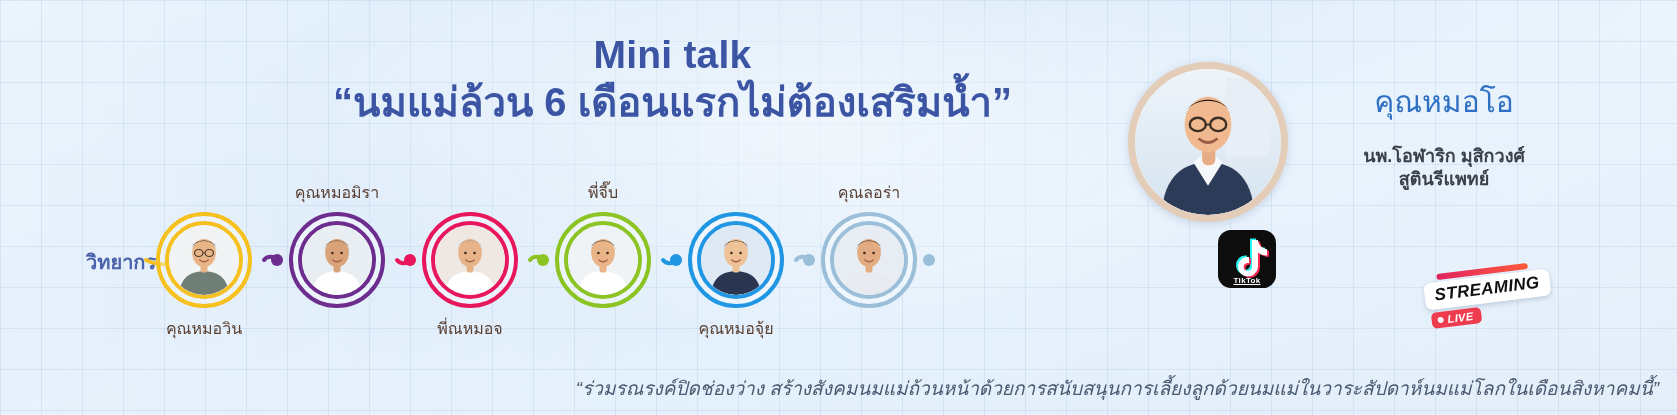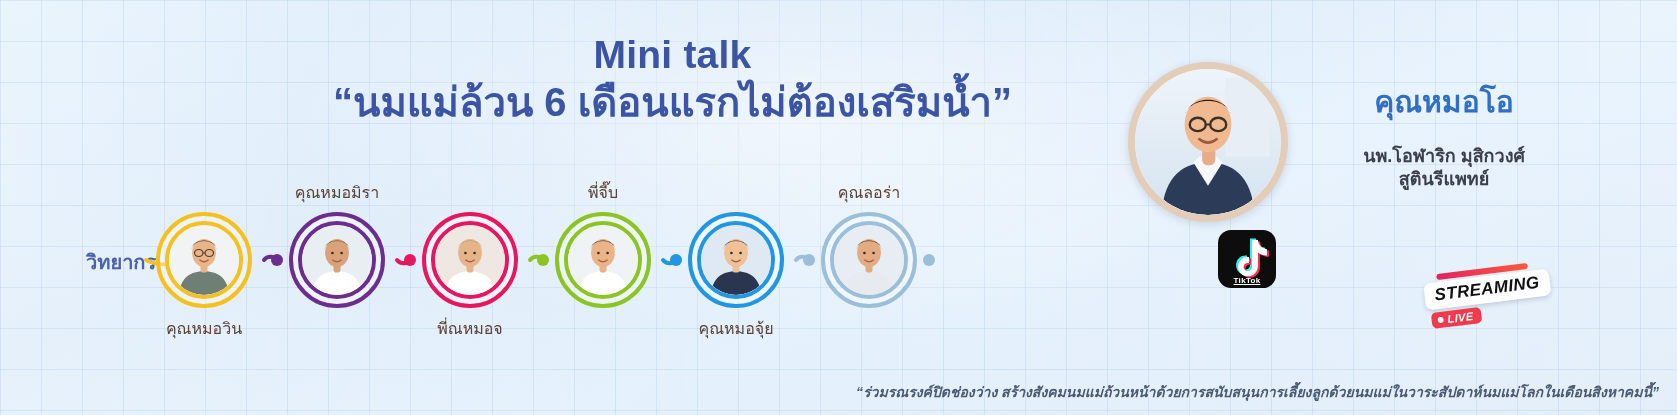--- a/index.html
+++ b/index.html
@@ -161,21 +161,21 @@
     text-align: center;
   }
   .host-role {
     font-size: 19px;
     font-weight: bold;
     color: #5b4234;
     line-height: 1.2;
   }
   .host-name {
     font-size: 30px;
-    font-weight: bold;
+    font-weight: normal;
     color: #2f6fc4;
     line-height: 1.25;
     margin-top: 3px;
   }
   .host-fullname {
     font-size: 18px;
     font-weight: bold;
     color: #3a3f4a;
     line-height: 1.3;
     margin-top: 24px;
@@ -271,23 +271,23 @@
     font-weight: bold;
     font-style: italic;
     letter-spacing: .4px;
   }
 
   
   .tagline {
     position: absolute;
     right: 18px;
     bottom: 12px;
-    font-size: 14px;
+    font-size: 19px;
     font-style: italic;
-    font-weight: bold;
+    font-weight: normal;
     color: #4a5a70;
     white-space: nowrap;
     z-index: 6;
   }
 </style>
 </head>
 <body>
 
 <div id="banner">
 

